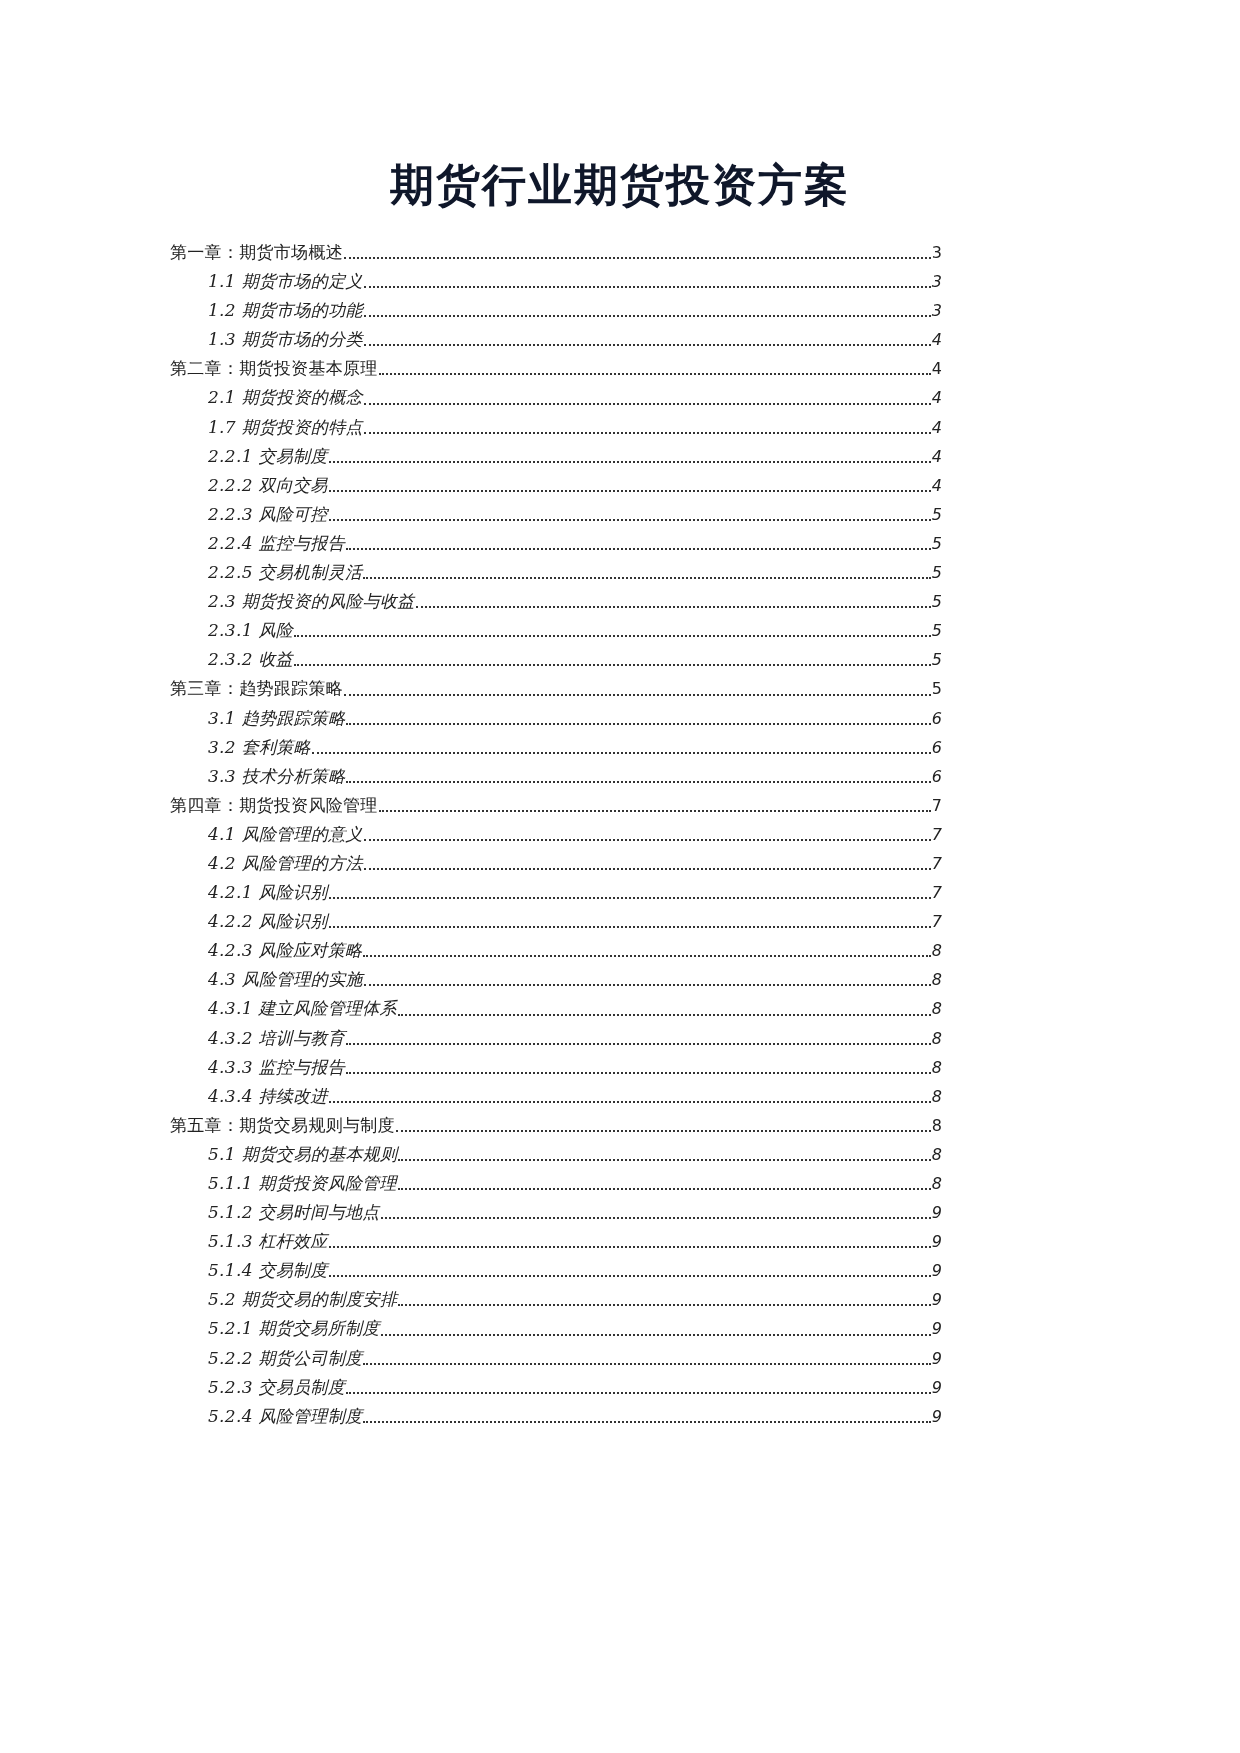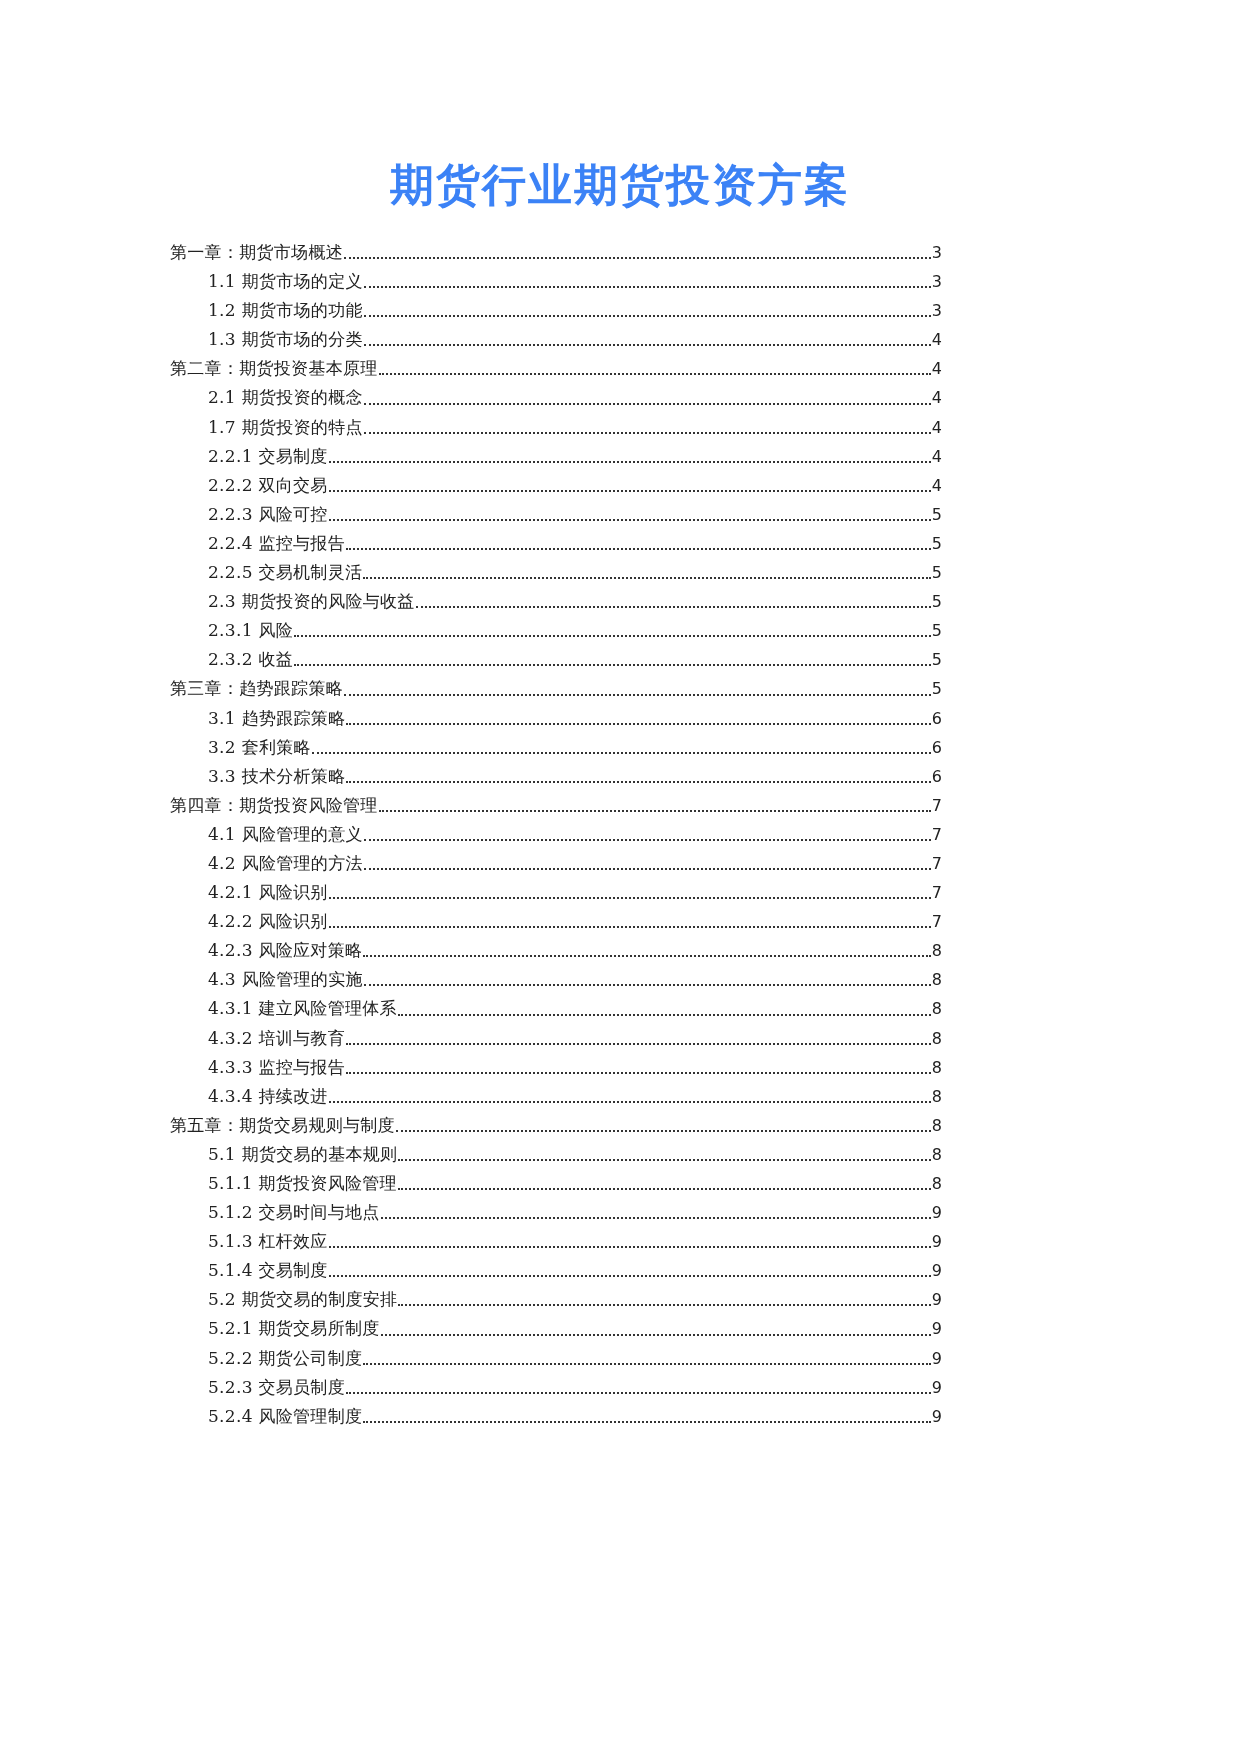--- a/index.html
+++ b/index.html
@@ -25,40 +25,41 @@
   .doc-title {
     position: absolute;
     top: 155px;
     left: 0;
     width: 1240px;
     text-align: center;
     font-family: "DejaVu Serif", "Liberation Serif", serif;
     font-size: 44px;
     font-weight: bold;
     letter-spacing: 2px;
-    color: #3b82f6;
+    color: #0f172a;
     line-height: 60px;
   }
   .toc {
     position: absolute;
     top: 238px;
     left: 170px;
     width: 772px;
   }
   .toc-row {
     display: flex;
     align-items: flex-end;
     height: 29.1px;
     line-height: 29.1px;
     font-size: 17px;
     color: #222222;
     white-space: nowrap;
   }
   .toc-row.lvl-2, .toc-row.lvl-3 {
     padding-left: 38px;
+    font-style: italic;
   }
   .toc-text {
     flex: 0 0 auto;
     font-family: "DejaVu Serif", "Liberation Serif", serif;
     letter-spacing: 0.3px;
   }
   .toc-leader {
     flex: 1 1 auto;
     overflow: hidden;
     margin: 0 1px;

